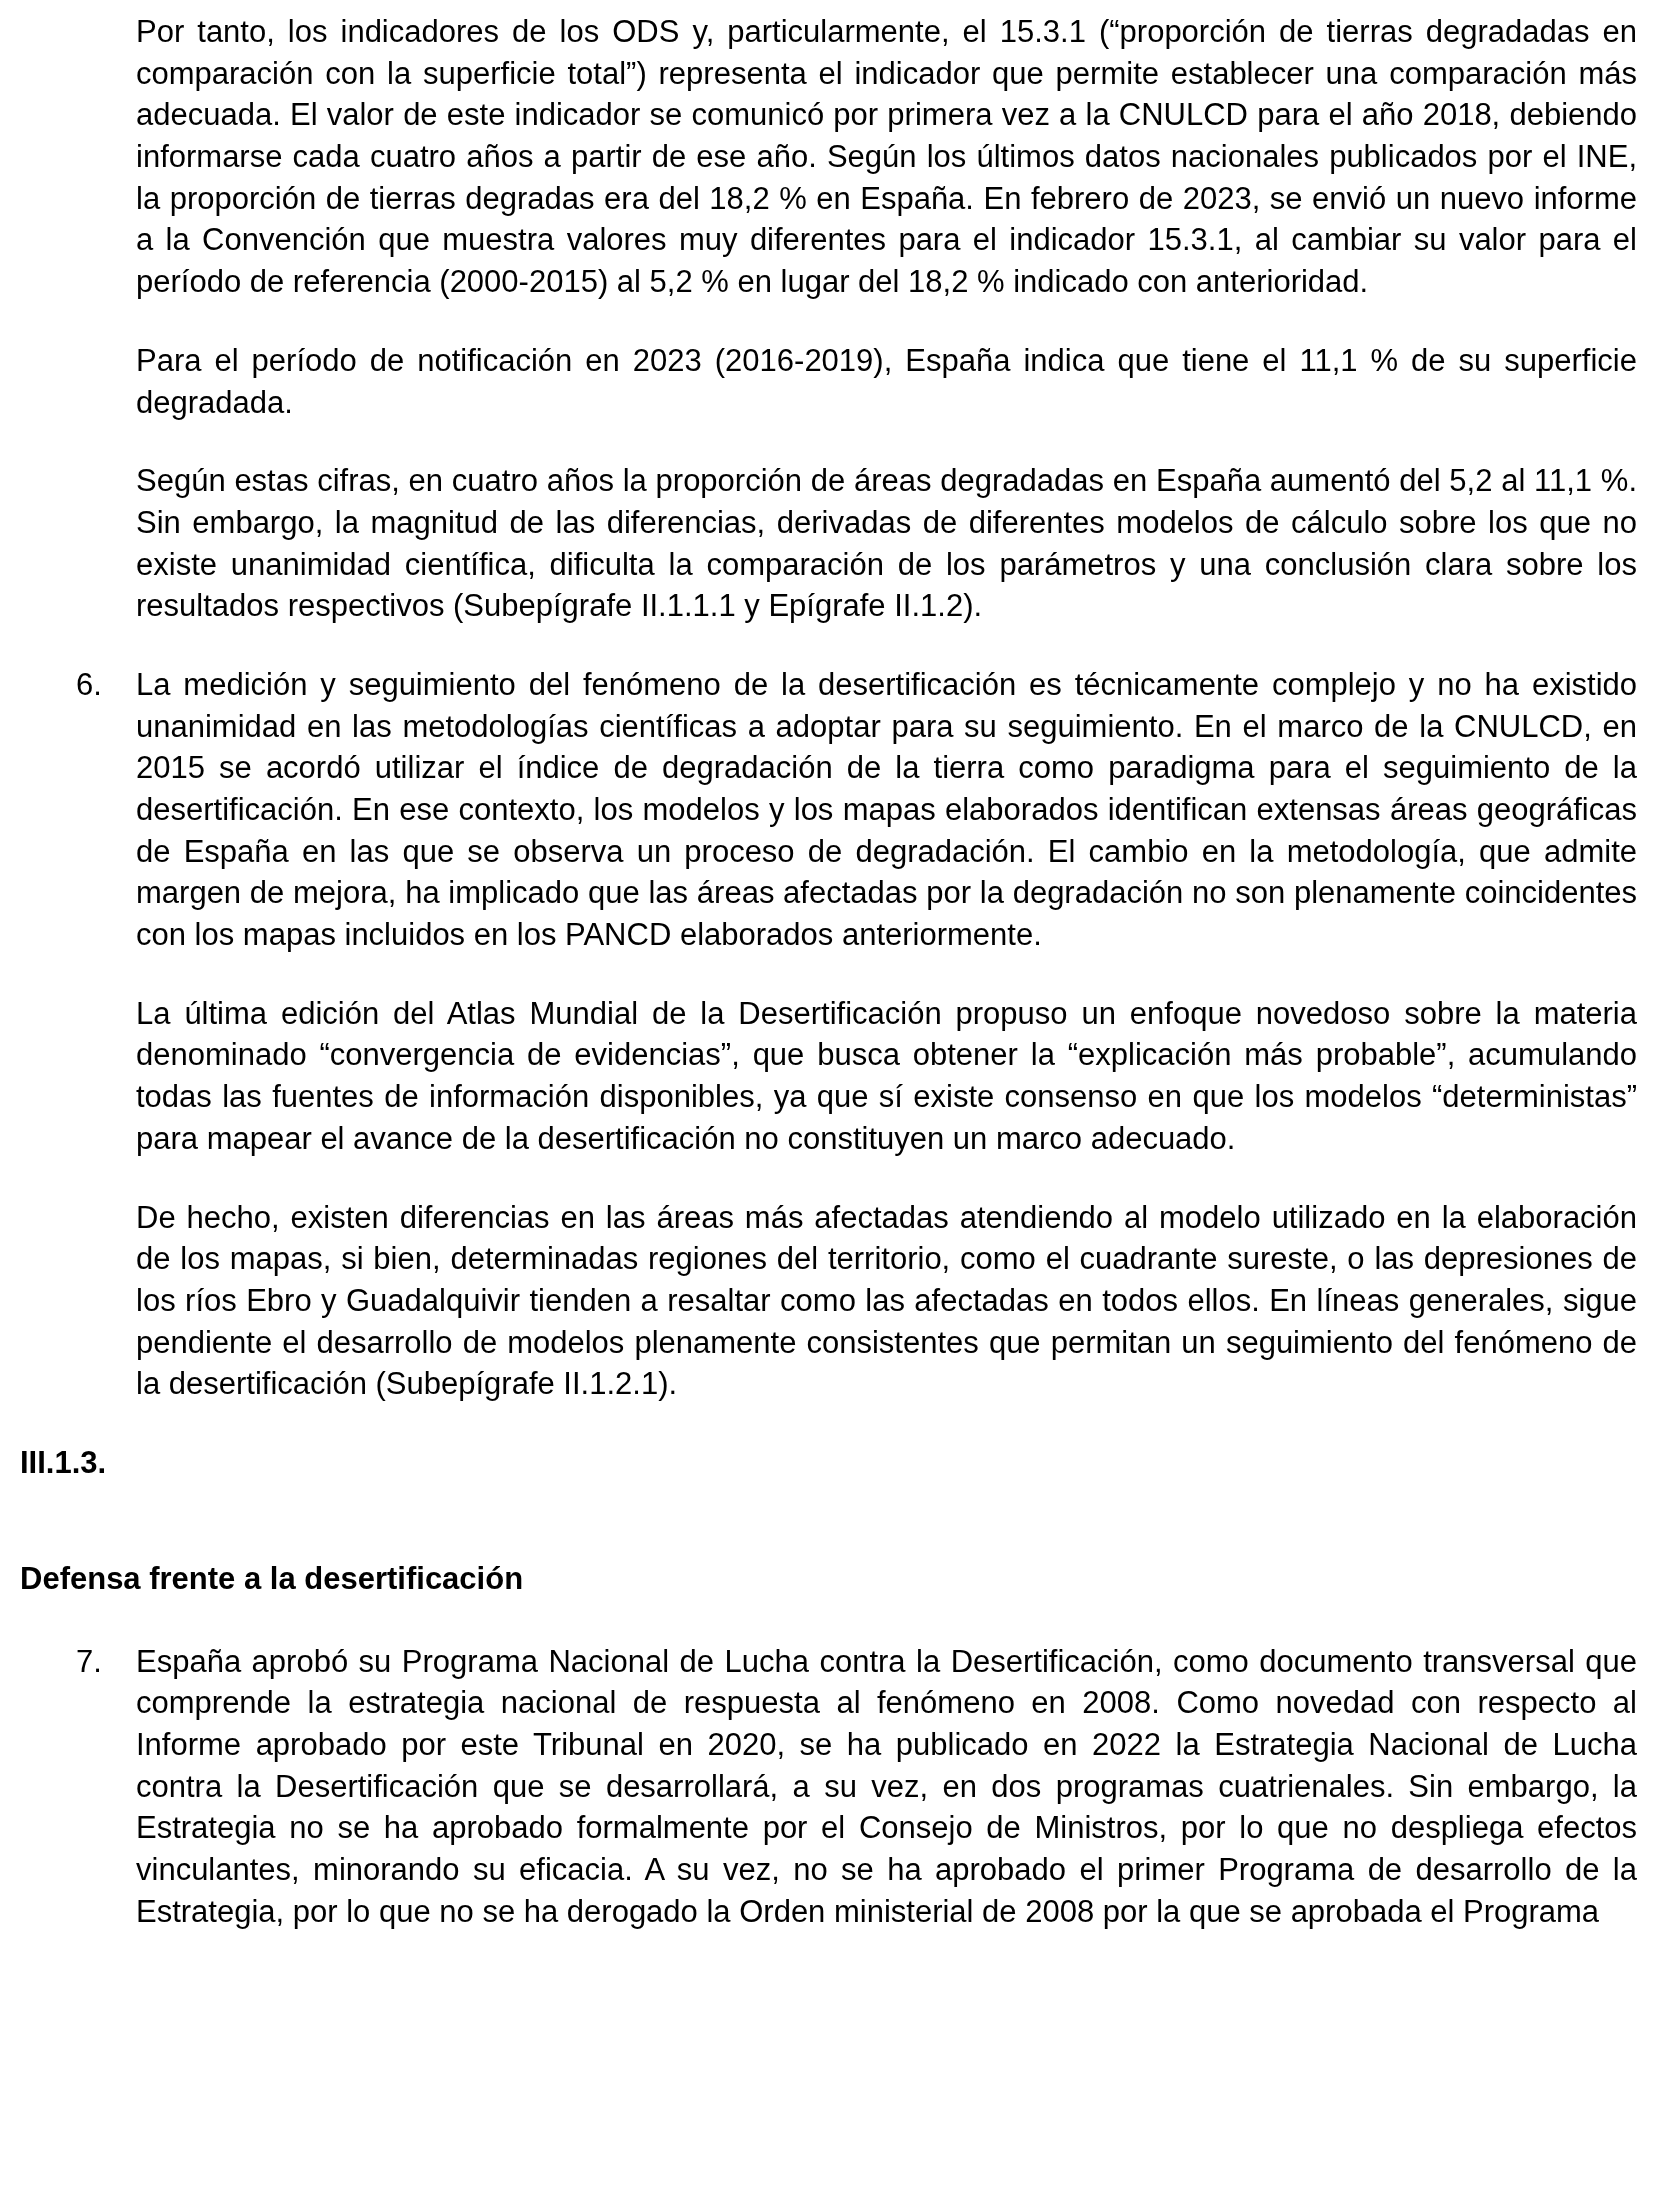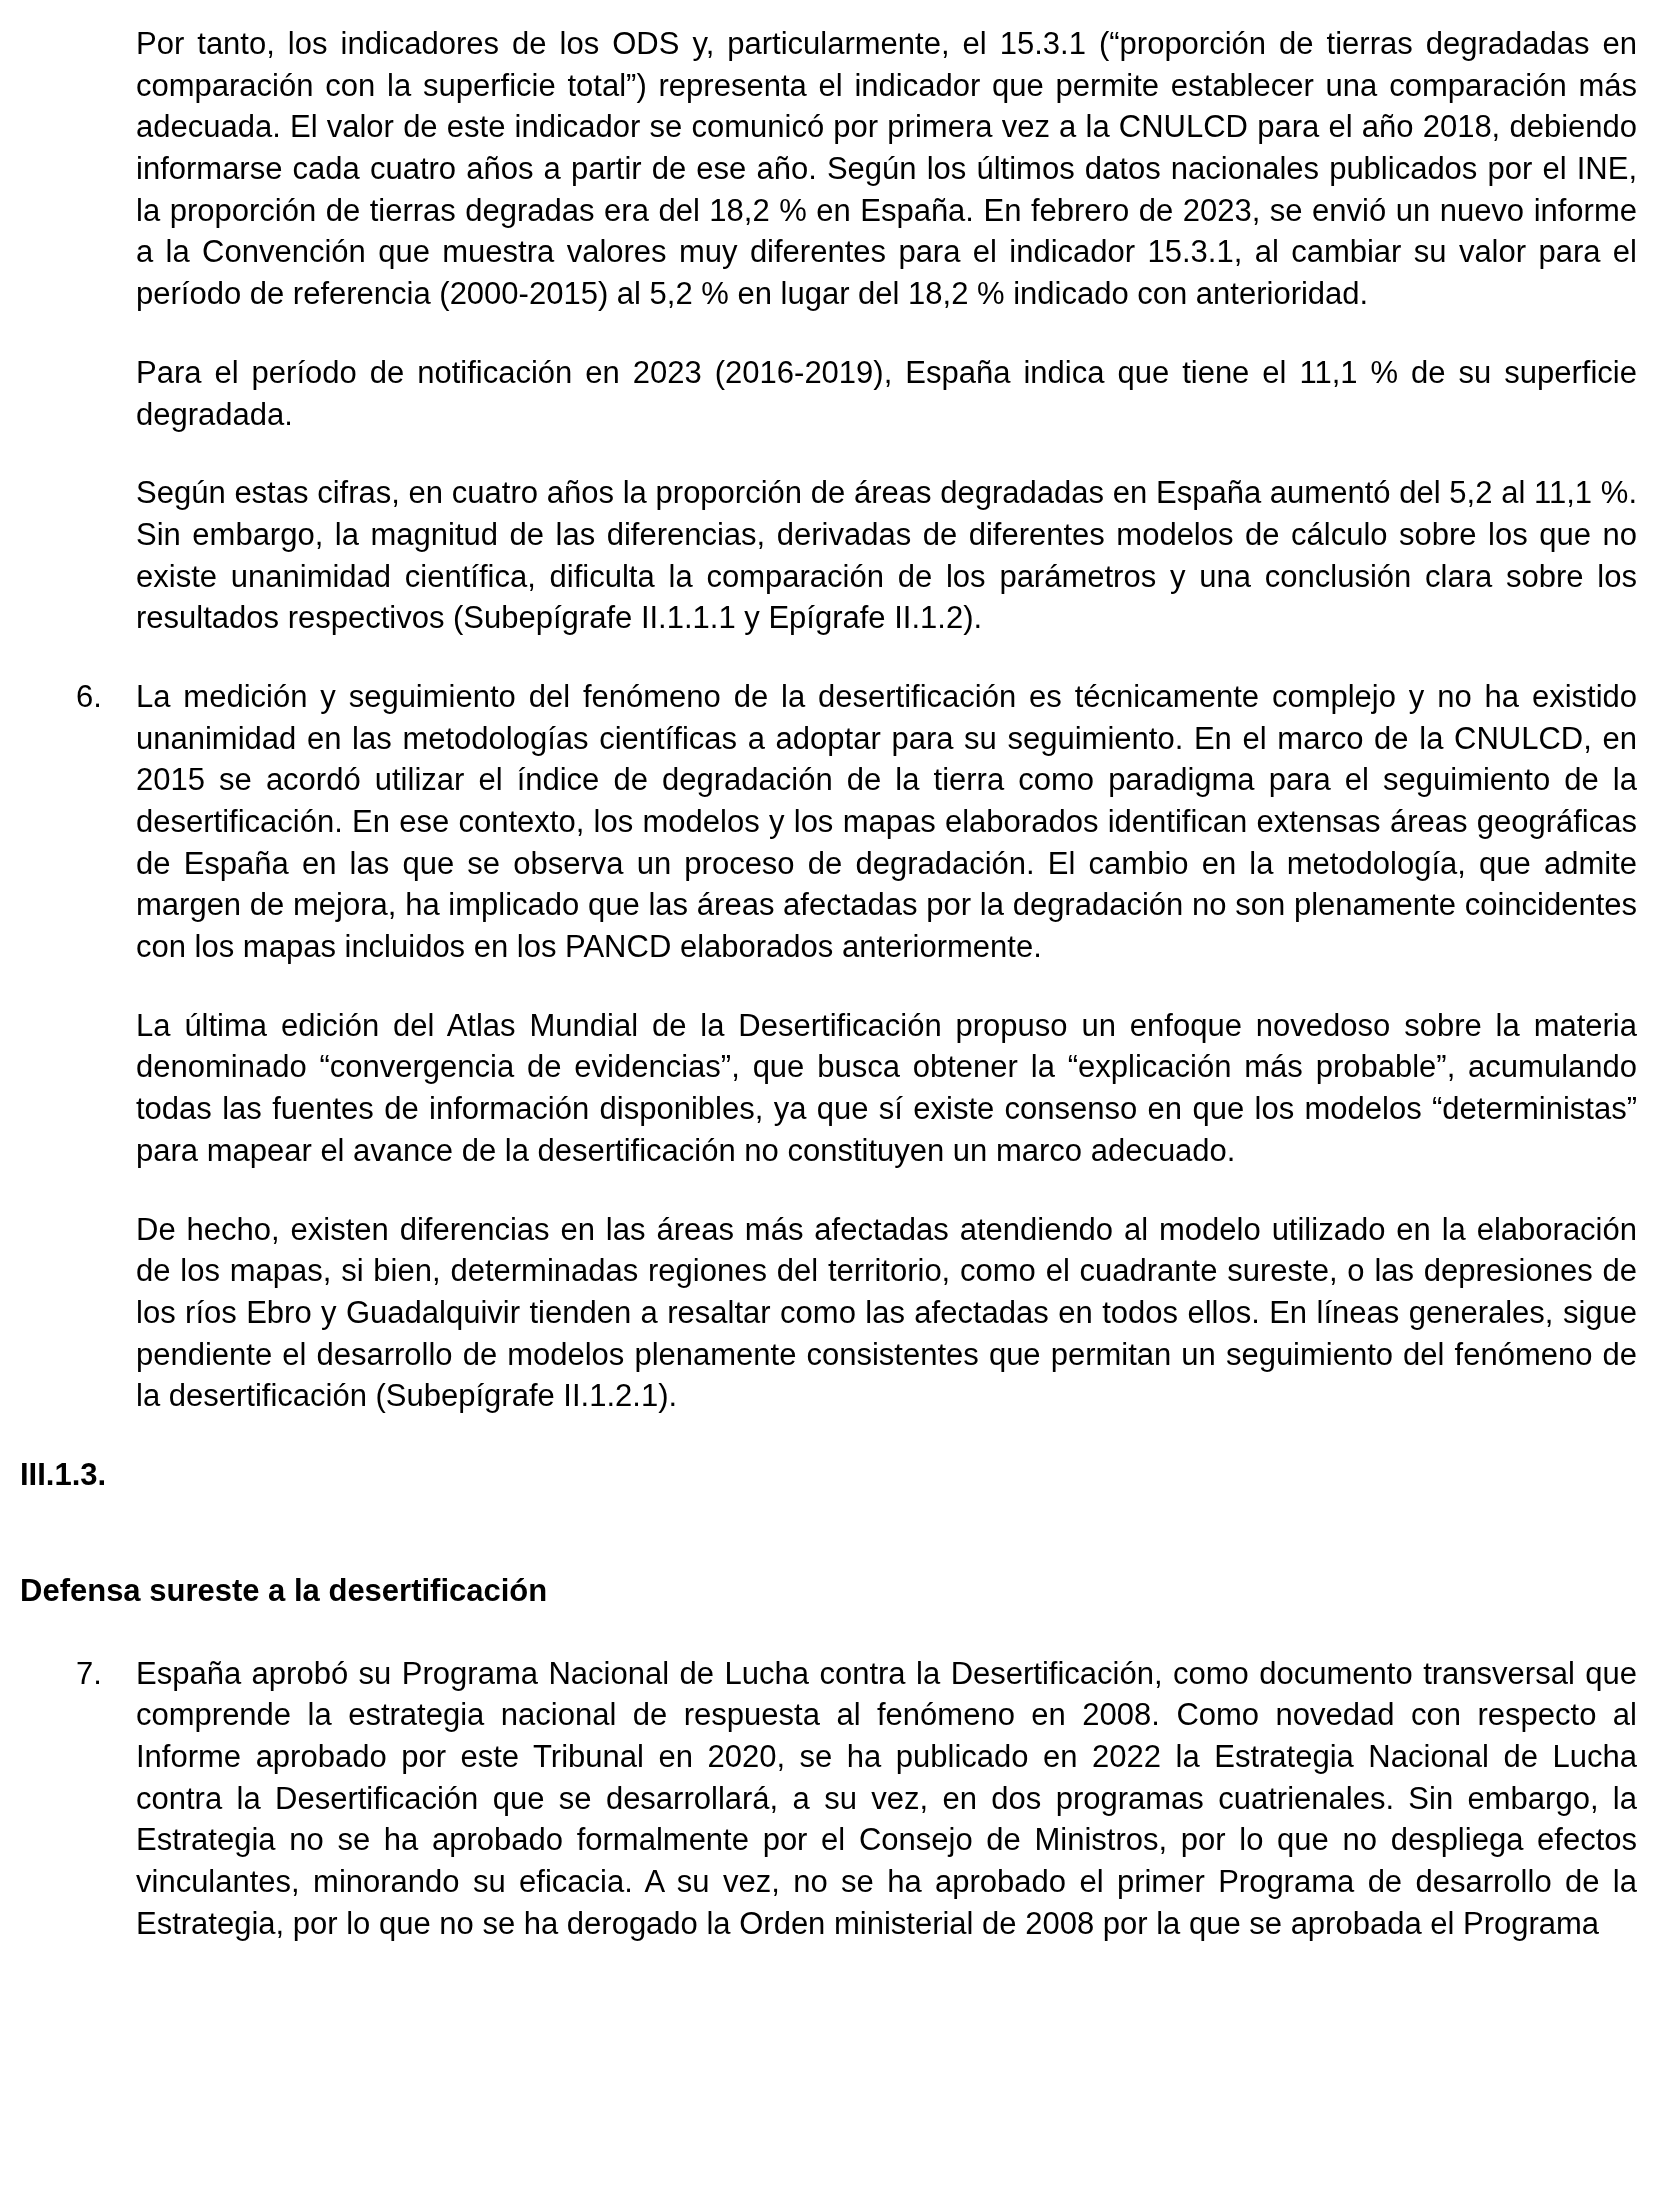--- a/index.html
+++ b/index.html
@@ -12,21 +12,21 @@
     color: #000000;
     font-size: 31px;
     line-height: 1.345;
   }
   .page {
     width: 100%;
     height: 100%;
     padding: 11px 29px 0 0;
   }
   .para {
-    margin: 12px 0 37px 136px;
+    margin: 0 0 37px 136px;
     text-align: justify;
   }
   .num-item {
     display: flex;
     margin: 0 0 37px 76px;
   }
   .num-item .num {
     flex: 0 0 60px;
     width: 60px;
   }
@@ -63,21 +63,21 @@
     <span class="num">6.</span>
     <div class="body">La medición y seguimiento del fenómeno de la desertificación es técnicamente complejo y no ha existido unanimidad en las metodologías científicas a adoptar para su seguimiento. En el marco de la CNULCD, en 2015 se acordó utilizar el índice de degradación de la tierra como paradigma para el seguimiento de la desertificación. En ese contexto, los modelos y los mapas elaborados identifican extensas áreas geográficas de España en las que se observa un proceso de degradación. El cambio en la metodología, que admite margen de mejora, ha implicado que las áreas afectadas por la degradación no son plenamente coincidentes con los mapas incluidos en los PANCD elaborados anteriormente.</div>
   </div>
 
   <p class="para">La última edición del Atlas Mundial de la Desertificación propuso un enfoque novedoso sobre la materia denominado “convergencia de evidencias”, que busca obtener la “explicación más probable”, acumulando todas las fuentes de información disponibles, ya que sí existe consenso en que los modelos “deterministas” para mapear el avance de la desertificación no constituyen un marco adecuado.</p>
 
   <p class="para">De hecho, existen diferencias en las áreas más afectadas atendiendo al modelo utilizado en la elaboración de los mapas, si bien, determinadas regiones del territorio, como el cuadrante sureste, o las depresiones de los ríos Ebro y Guadalquivir tienden a resaltar como las afectadas en todos ellos. En líneas generales, sigue pendiente el desarrollo de modelos plenamente consistentes que permitan un seguimiento del fenómeno de la desertificación (Subepígrafe II.1.2.1).</p>
 
   <div class="heading">
     <span class="hnum">III.1.3.</span>
-    <span class="htext">Defensa sureste a la desertificación</span>
+    <span class="htext">Defensa frente a la desertificación</span>
   </div>
 
   <div class="num-item">
     <span class="num">7.</span>
     <div class="body">España aprobó su Programa Nacional de Lucha contra la Desertificación, como documento transversal que comprende la estrategia nacional de respuesta al fenómeno en 2008. Como novedad con respecto al Informe aprobado por este Tribunal en 2020, se ha publicado en 2022 la Estrategia Nacional de Lucha contra la Desertificación que se desarrollará, a su vez, en dos programas cuatrienales. Sin embargo, la Estrategia no se ha aprobado formalmente por el Consejo de Ministros, por lo que no despliega efectos vinculantes, minorando su eficacia. A su vez, no se ha aprobado el primer Programa de desarrollo de la Estrategia, por lo que no se ha derogado la Orden ministerial de 2008 por la que se aprobada el Programa</div>
   </div>
 
 </div>
 
 

